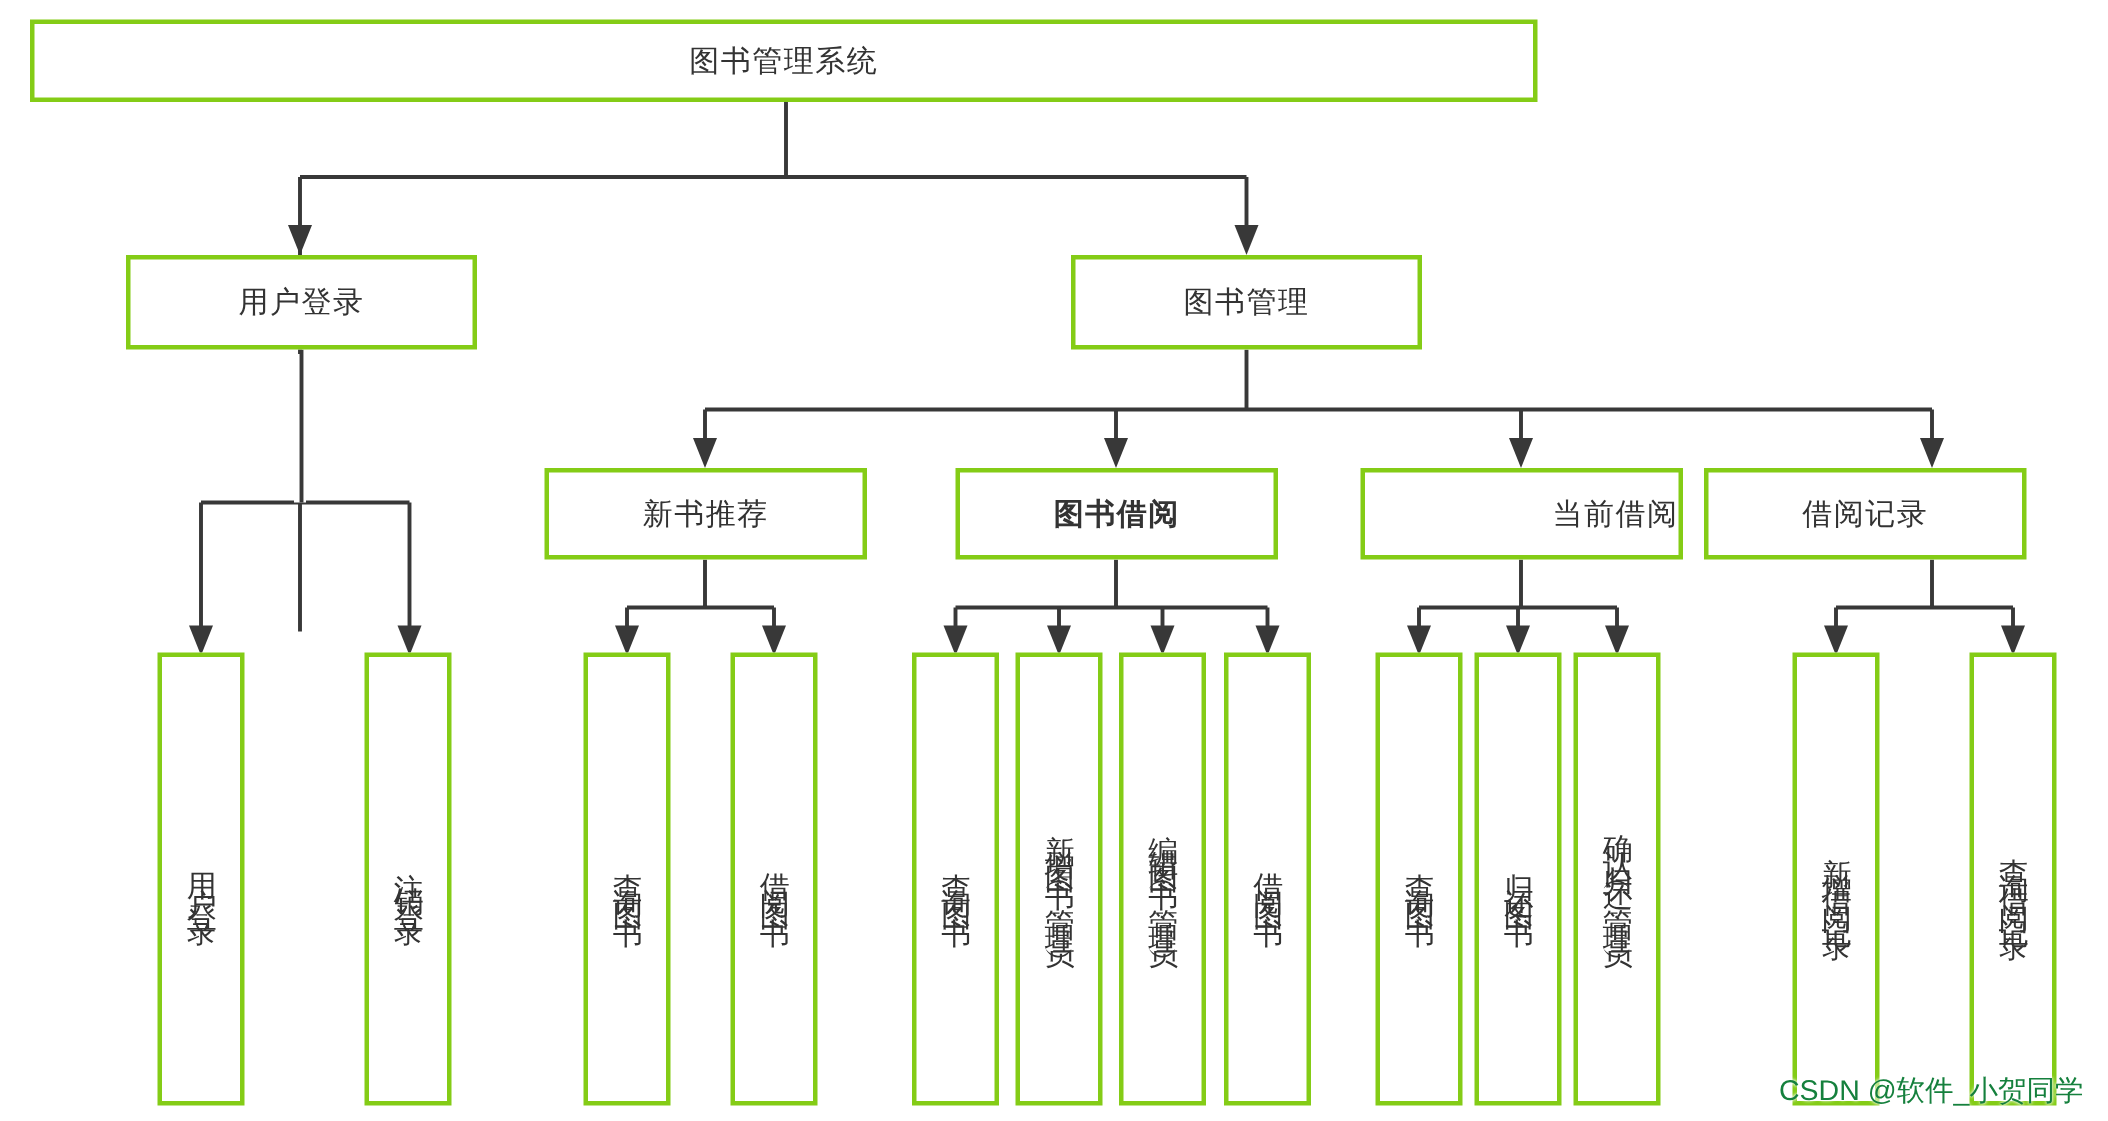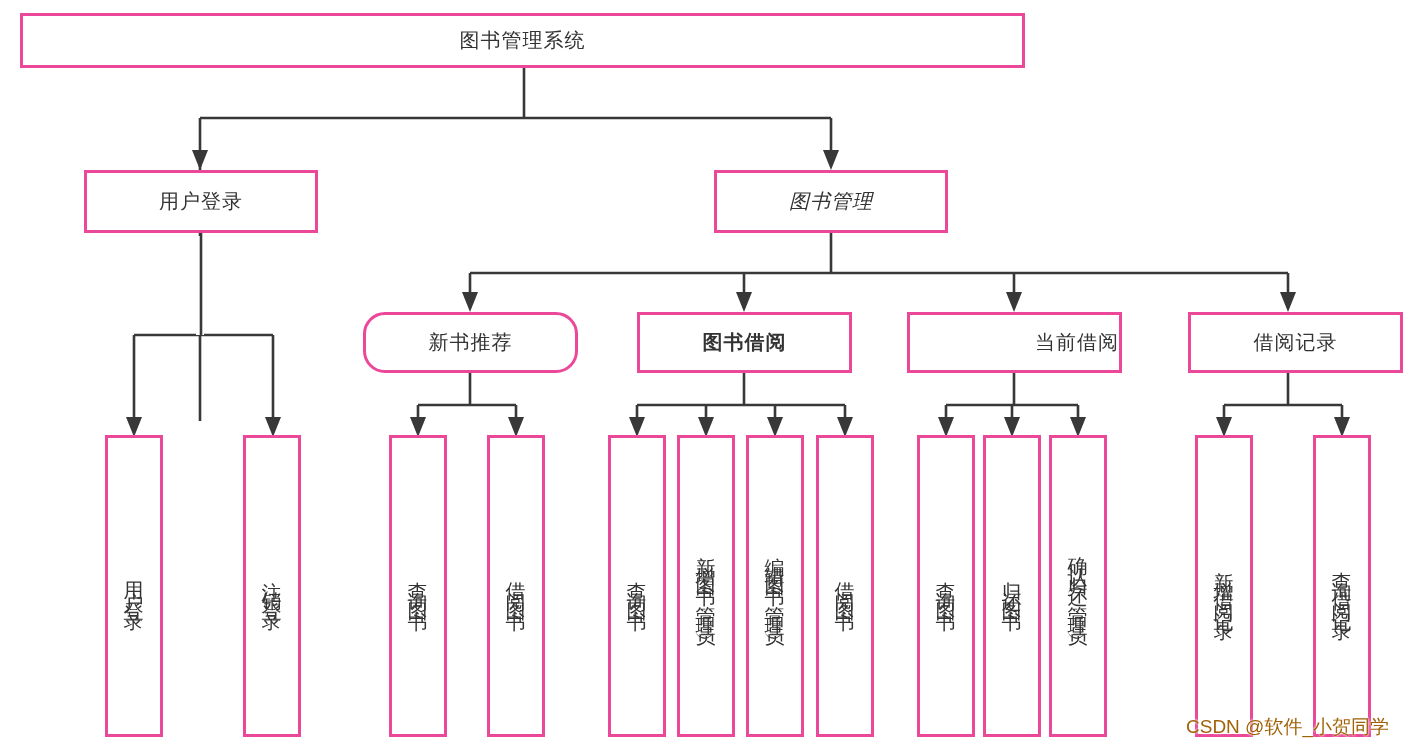--- a/index.html
+++ b/index.html
@@ -7,21 +7,21 @@
     position:relative;
     width:1405px;height:747px;
     background:#ffffff;
     font-family:"Liberation Sans","DejaVu Sans",sans-serif;
     overflow:hidden;
   }
   .connectors{position:absolute;left:0;top:0;z-index:1;}
   .node{
     position:absolute;
     box-sizing:border-box;
-    border:3px solid #ec4899;
+    border:3px solid #84cc16;
     background:#ffffff;
     display:flex;align-items:center;justify-content:center;
     color:#333333;
     z-index:2;
   }
   .hbox{font-size:20px;letter-spacing:1px;}
   .vbox span{
     writing-mode:vertical-lr;
     text-orientation:mixed;
     font-size:20px;
@@ -32,21 +32,21 @@
   }
   .root-box{left:20px;top:13px;width:1005px;height:55px;}
   .lv2{height:63px;width:234px;top:170px;}
   .lv3{height:61px;width:215px;top:312px;}
   .leaf{top:435px;width:58px;height:302px;}
   .watermark{
     position:absolute;
     left:1186px;top:714px;
     z-index:5;
     font-size:19px;
-    color:#a16207;
+    color:#15803d;
     text-shadow:0 0 3px #ffffff,0 0 2px #ffffff;
     white-space:nowrap;
   }
 </style>
 </head>
 <body>
 
 <div class="stage">
 
   <svg class="connectors" width="1405" height="747" viewBox="0 0 1405 747">
@@ -92,34 +92,34 @@
     </g>
   </svg>
 
   <div class="node hbox root-box">
     <span>图书管理系统</span>
   </div>
 
   <div class="node hbox lv2" style="left:84px;">
     <span>用户登录</span>
   </div>
-  <div class="node hbox lv2" style="left:714px;font-style:italic;">
+  <div class="node hbox lv2" style="left:714px;">
     <span>图书管理</span>
   </div>
 
-  <div class="node hbox lv3" style="left:363px;border-radius:22px;">
+  <div class="node hbox lv3" style="left:363px;">
     <span>新书推荐</span>
   </div>
   <div class="node hbox lv3" style="left:637px;font-weight:bold;">
     <span>图书借阅</span>
   </div>
   <div class="node hbox lv3" style="left:907px;justify-content:flex-end;">
     <span>当前借阅</span>
   </div>
-  <div class="node hbox lv3" style="left:1188px;">
+  <div class="node hbox lv3" style="left:1136px;">
     <span>借阅记录</span>
   </div>
 
   <div class="node vbox leaf" style="left:105px;">
     <span>用户登录</span>
   </div>
   <div class="node vbox leaf" style="left:243px;">
     <span>注销登录</span>
   </div>
 

